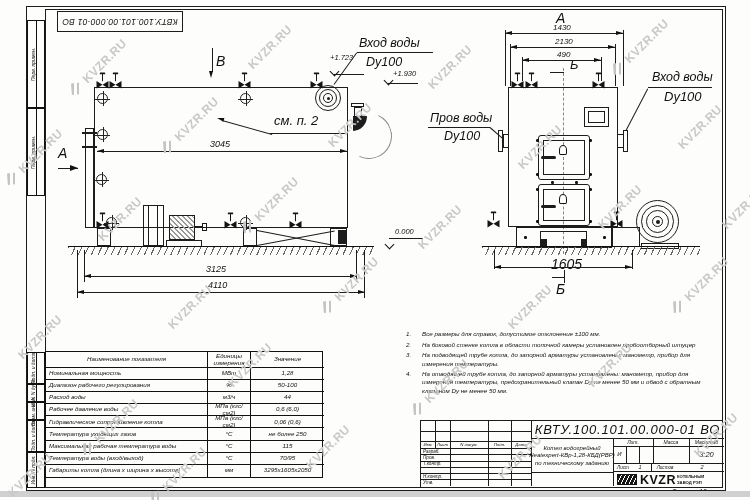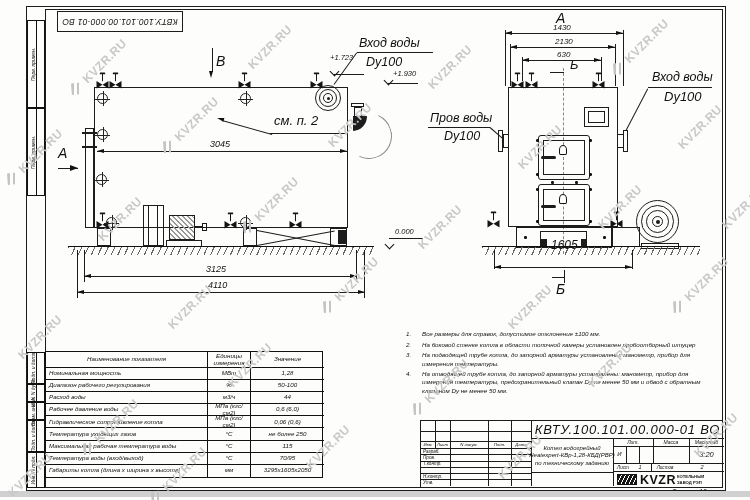--- a/index.html
+++ b/index.html
@@ -139,27 +139,27 @@
   <div class="lbl dim" style="left:208px;top:281px">4110</div>
   <div class="lbl" style="left:330px;top:54px;font-size:7.5px">+1.723</div>
   <div class="lbl" style="left:393px;top:70px;font-size:7.5px">+1.930</div>
   <div class="lbl" style="left:395px;top:228px;font-size:7.5px">0.000</div>
   <div class="lbl" style="left:359px;top:37px;font-size:12.5px">Вход воды</div>
   <div class="lbl" style="left:366px;top:56px;font-size:12.5px">Dу100</div>
 
   <div class="lbl big" style="left:556px;top:11px">А</div>
   <div class="lbl" style="left:553px;top:24px;font-size:8px">1430</div>
   <div class="lbl" style="left:555px;top:38px;font-size:8px">2130</div>
-  <div class="lbl" style="left:557px;top:51px;font-size:8px">630</div>
+  <div class="lbl" style="left:557px;top:51px;font-size:8px">490</div>
   <div class="lbl" style="left:570px;top:58px;font-size:13px">Б</div>
   <div class="lbl" style="left:430px;top:112px;font-size:12.5px">Пров воды</div>
   <div class="lbl" style="left:444px;top:130px;font-size:12.5px">Dу100</div>
   <div class="lbl" style="left:652px;top:71px;font-size:12.5px">Вход воды</div>
   <div class="lbl" style="left:664px;top:90px;font-size:13px">Dу100</div>
-  <div class="lbl" style="left:551px;top:239px;font-size:12px">1605</div>
+  <div class="lbl" style="left:551px;top:257px;font-size:14px">1605</div>
   <div class="lbl" style="left:556px;top:282px;font-size:14px">Б</div>
 
   <div class="lbl" style="left:672px;top:489px;font-size:6.3px">
     <span>Формат</span>&nbsp;<span>А3</span>
   </div>
 
   <ol id="notes">
       <li>Все размеры для справок, допустимое отклонение ±100 мм.</li>
       <li>На боковой стенке котла в области топочной камеры установлен пробоотборный штуцер</li>
       <li>На подводящей трубе котла, до запорной арматуры установлены: манометр, прибор для измерения температуры.</li>

